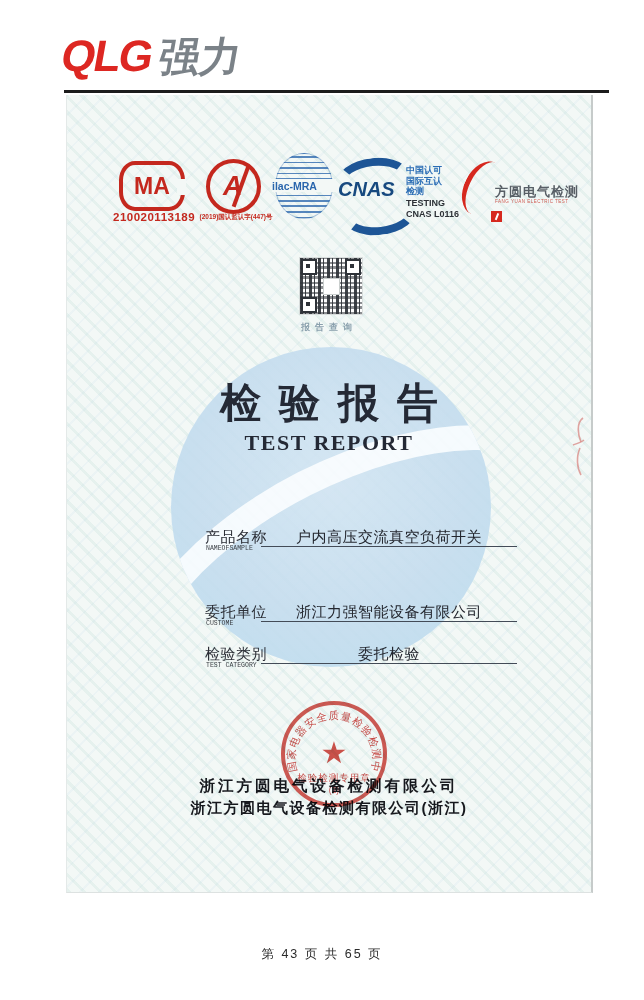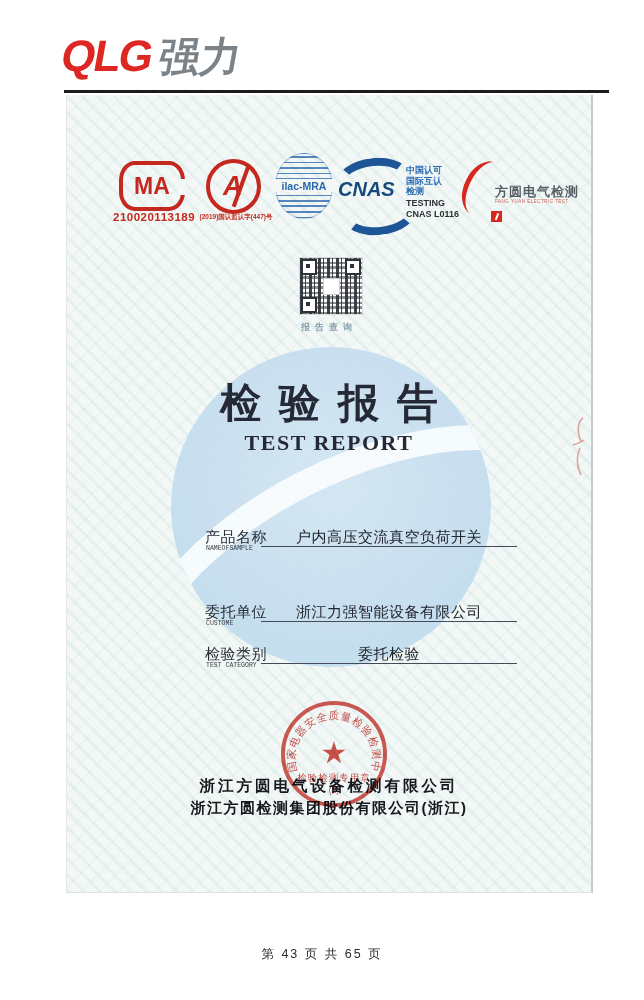--- a/index.html
+++ b/index.html
@@ -36,21 +36,21 @@
   .cma-code{left:46px;top:116px;width:86px;font-size:11.5px;font-weight:bold;color:#c4281e;letter-spacing:0.5px;}
 
   .cal{left:139px;top:64px;width:47px;height:47px;border:4px solid #c4281e;border-radius:50%;}
   .cal-a{position:absolute;left:13px;top:8px;font-size:27px;font-weight:900;color:#c4281e;font-style:italic;}
   .cal-slash{position:absolute;left:29px;top:2px;width:3.5px;height:43px;background:#c4281e;transform:rotate(20deg);}
   .cal-code{left:128px;top:118px;width:82px;font-size:6.5px;color:#c4281e;font-weight:bold;text-align:center;}
 
   .ilac{left:208px;top:58px;width:56px;height:64px;border-radius:50%;border:1px solid rgba(42,102,173,.35);
         background:repeating-linear-gradient(0deg, rgba(42,102,173,.78) 0 1.5px, rgba(255,255,255,0) 1.5px 5.5px);}
   .ilac-band{position:absolute;left:-4px;top:25px;width:64px;height:13px;background:#f3f8f6;
-        display:flex;align-items:center;justify-content:center;}
+        display:flex;align-items:center;}
   .ilac-txt{font-size:10.5px;font-weight:bold;color:#2a66ad;letter-spacing:0;white-space:nowrap;}
 
   .cnas{left:270px;top:70px;width:64px;height:48px;}
   .cnas-arc-t{position:absolute;left:-1px;top:-7px;width:60px;height:30px;border:8px solid transparent;
         border-top-color:#1d5596;border-radius:50%;transform:rotate(-6deg);}
   .cnas-arc-b{position:absolute;left:4px;top:24px;width:60px;height:30px;border:8px solid transparent;
         border-bottom-color:#1d5596;border-radius:50%;transform:rotate(-6deg);}
   .cnas-word{position:absolute;left:1px;top:13px;font-size:20px;font-weight:900;font-style:italic;color:#17497f;}
   .cnas-col{left:339px;top:70px;width:44px;font-size:9px;font-weight:bold;color:#2a6db5;line-height:10.5px;}
   .cnas-en{left:339px;top:103px;width:70px;font-size:9px;font-weight:bold;color:#2c3036;line-height:11px;}
@@ -182,21 +182,21 @@
       <span class="val">浙江力强智能设备有限公司</span>
     </div>
     <div class="irow" id="r3">
       <span class="lbl">检验类别</span>
       <span class="sub">TEST CATEGORY</span>
       <span class="ln"></span>
       <span class="val">委托检验</span>
     </div>
 
     <div class="comp" id="c1">浙江方圆电气设备检测有限公司</div>
-    <div class="comp" id="c2">浙江方圆检测集团股份有限公司(浙江)</div>
+    <div class="comp" id="c2">浙江方圆电气设备检测有限公司(浙江)</div>
 
     <svg class="z2 stamp" viewBox="0 0 110 110">
       <circle cx="55" cy="55" r="51" fill="none" stroke="rgba(205,58,50,0.9)" stroke-width="4"></circle>
       <defs>
         <path id="ringArc" d="M 19,74 A 39,39 0 1 1 91,74" fill="none"></path>
       </defs>
       <text font-size="10.5" fill="rgba(200,50,45,0.95)" letter-spacing="1">
         <textPath href="#ringArc" startOffset="2">国家电器安全质量检验检测中心</textPath>
       </text>
       <text x="55" y="64" text-anchor="middle" font-size="30" fill="rgba(205,58,50,0.95)">★</text>

